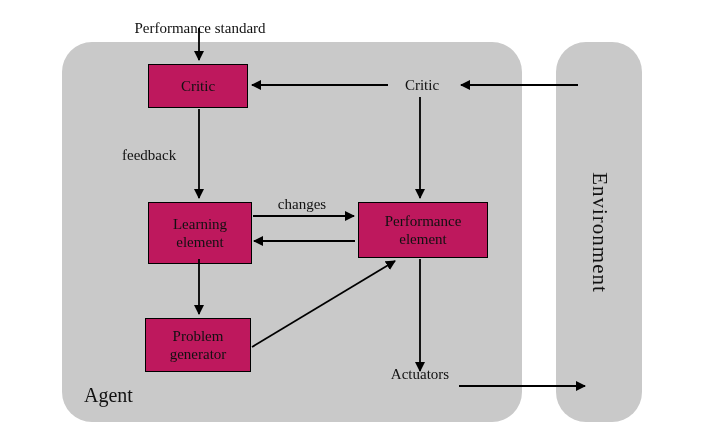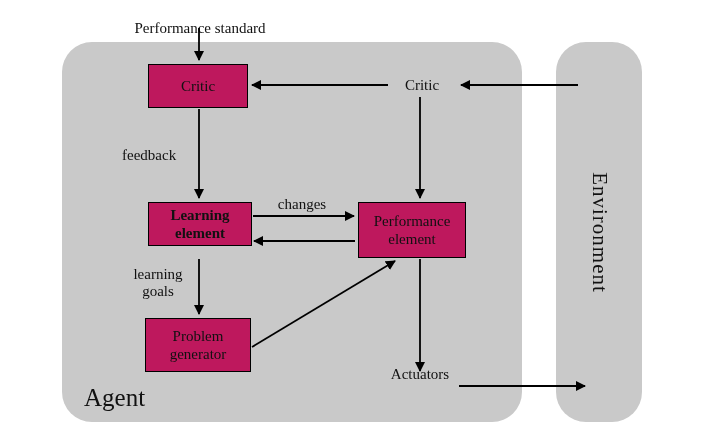--- a/index.html
+++ b/index.html
@@ -31,43 +31,43 @@
     display: flex;
     align-items: center;
     justify-content: center;
     text-align: center;
     font-size: 15px;
     line-height: 18px;
     padding: 2px;
     box-sizing: border-box;
   }
   .node-critic      { left: 148px; top: 64px;  width: 100px; height: 44px; }
-  .node-learning    { left: 148px; top: 202px; width: 104px; height: 44px; font-weight: bold; }
-  .node-performance { left: 358px; top: 202px; width: 108px; height: 56px; }
+  .node-learning    { left: 148px; top: 202px; width: 104px; height: 62px; }
+  .node-performance { left: 358px; top: 202px; width: 130px; height: 56px; }
   .node-problem     { left: 145px; top: 318px; width: 106px; height: 54px; }
 
   .lbl {
     position: absolute;
     font-size: 15px;
     line-height: 17px;
     white-space: normal;
   }
   .lbl-center { text-align: center; }
   .lbl-perf-standard { left: 110px; top: 20px;   width: 180px; }
   .lbl-sensors       { left: 390px; top: 77px;  width: 64px;  }
   .lbl-feedback      { left: 122px; top: 147px; width: 80px;  }
   .lbl-changes       { left: 262px; top: 196px; width: 80px;  }
   .lbl-knowledge     { left: 260px; top: 244px; width: 90px;  }
   .lbl-learning-goals{ left: 126px; top: 266px; width: 64px;  }
   .lbl-actuators     { left: 384px; top: 366px; width: 72px; text-align: center;  }
 
   .lbl-agent {
     position: absolute;
     left: 84px; top: 384px;
-    font-size: 25px;
+    font-size: 20px;
   }
   .env-label-wrap {
     position: absolute;
     left: 556px; top: 42px; width: 86px; height: 380px;
     display: flex; align-items: center; justify-content: center;
   }
   .env-label-wrap span {
     transform: rotate(90deg);
     white-space: nowrap;
     font-size: 21px;
@@ -104,21 +104,20 @@
     <span>Performance element</span>
   </div>
   <div class="node node-problem">
     <span>Problem generator</span>
   </div>
 
   <div class="lbl lbl-center lbl-perf-standard">Performance standard</div>
   <div class="lbl lbl-center lbl-sensors">Critic</div>
   <div class="lbl lbl-center lbl-changes">changes</div>
   <div class="lbl lbl-feedback">feedback</div>
-  <div class="lbl lbl-center lbl-learning-goals">learning goals</div>
   <div class="lbl lbl-center lbl-actuators">Actuators</div>
   <div class="lbl-agent">Agent</div>
   <div class="env-label-wrap">
     <span>Environment</span>
   </div>
 
   <svg class="arrow-layer" width="704" height="426" viewBox="0 0 704 426" xmlns="http://www.w3.org/2000/svg">
     <defs>
       <marker id="arrowhead" markerUnits="userSpaceOnUse" markerWidth="12" markerHeight="12" refX="9" refY="5" orient="auto">
         <path d="M0,0 L10,5 L0,10 Z" fill="#000000"></path>

